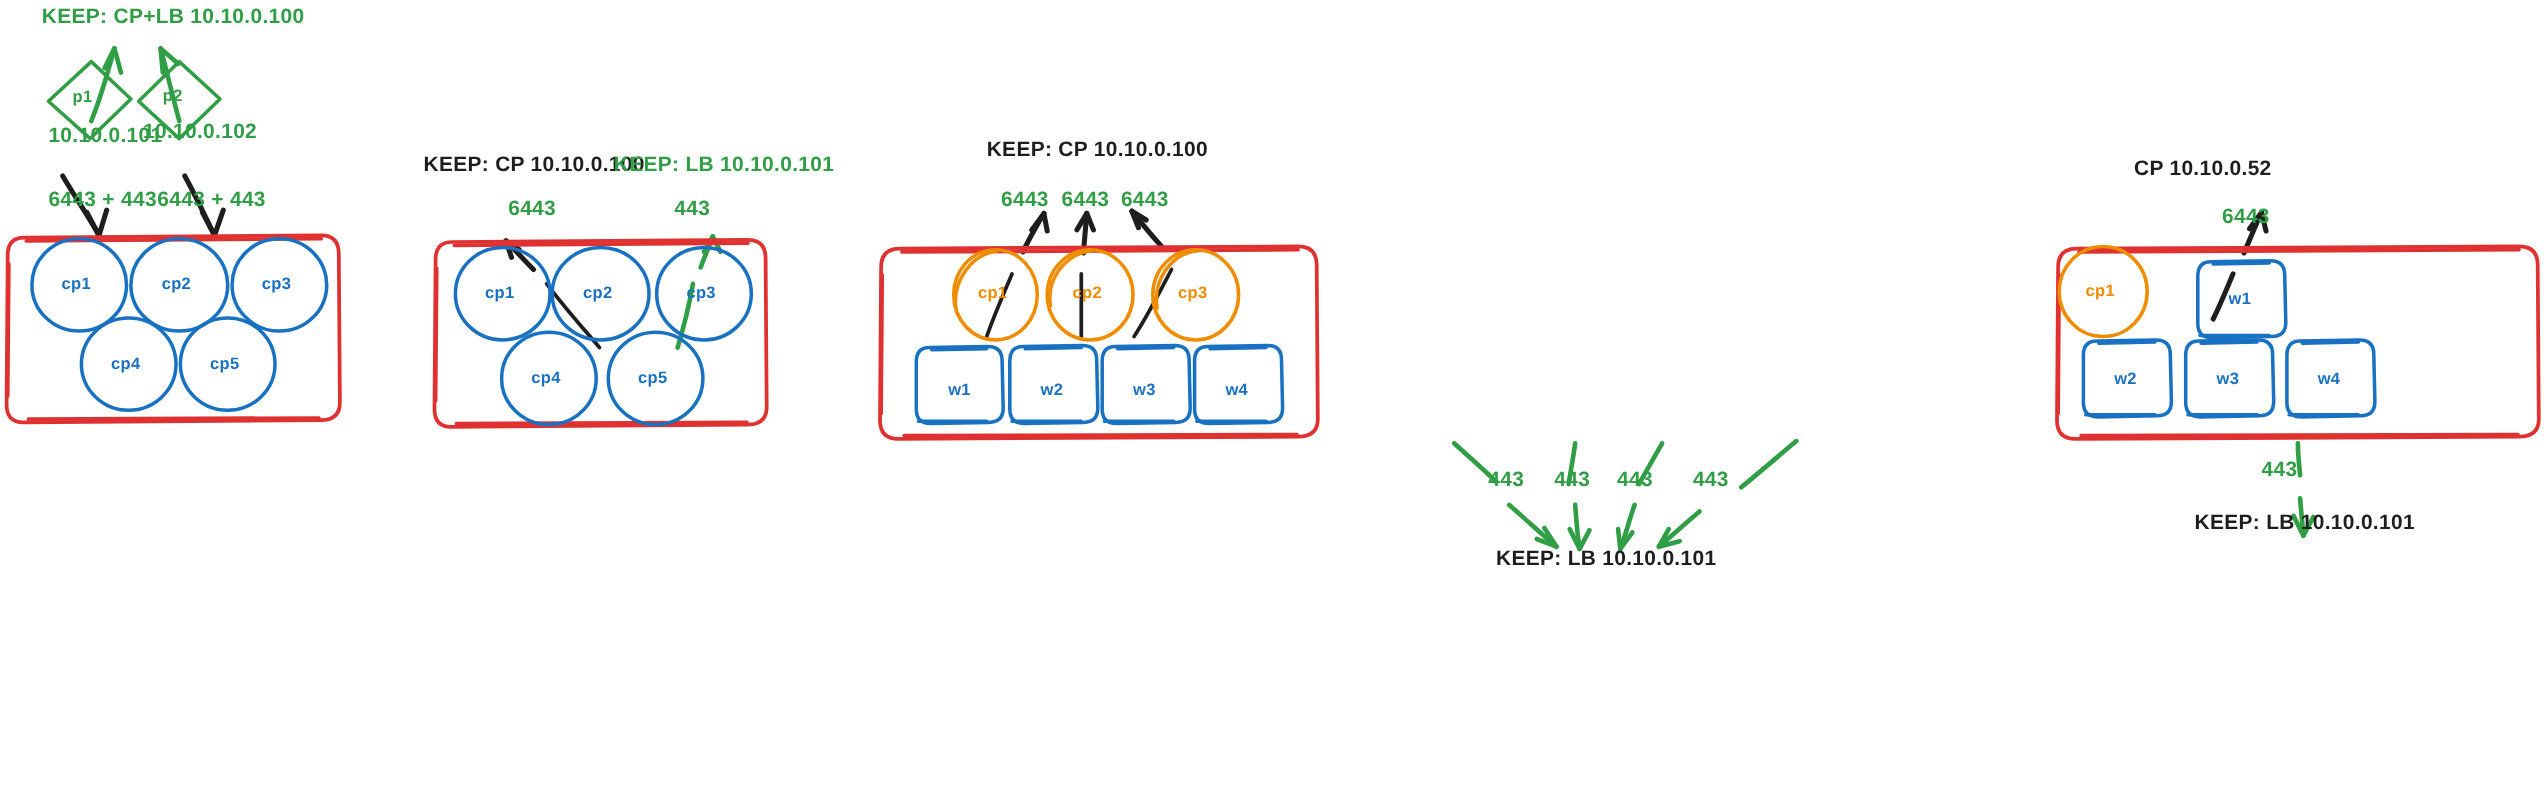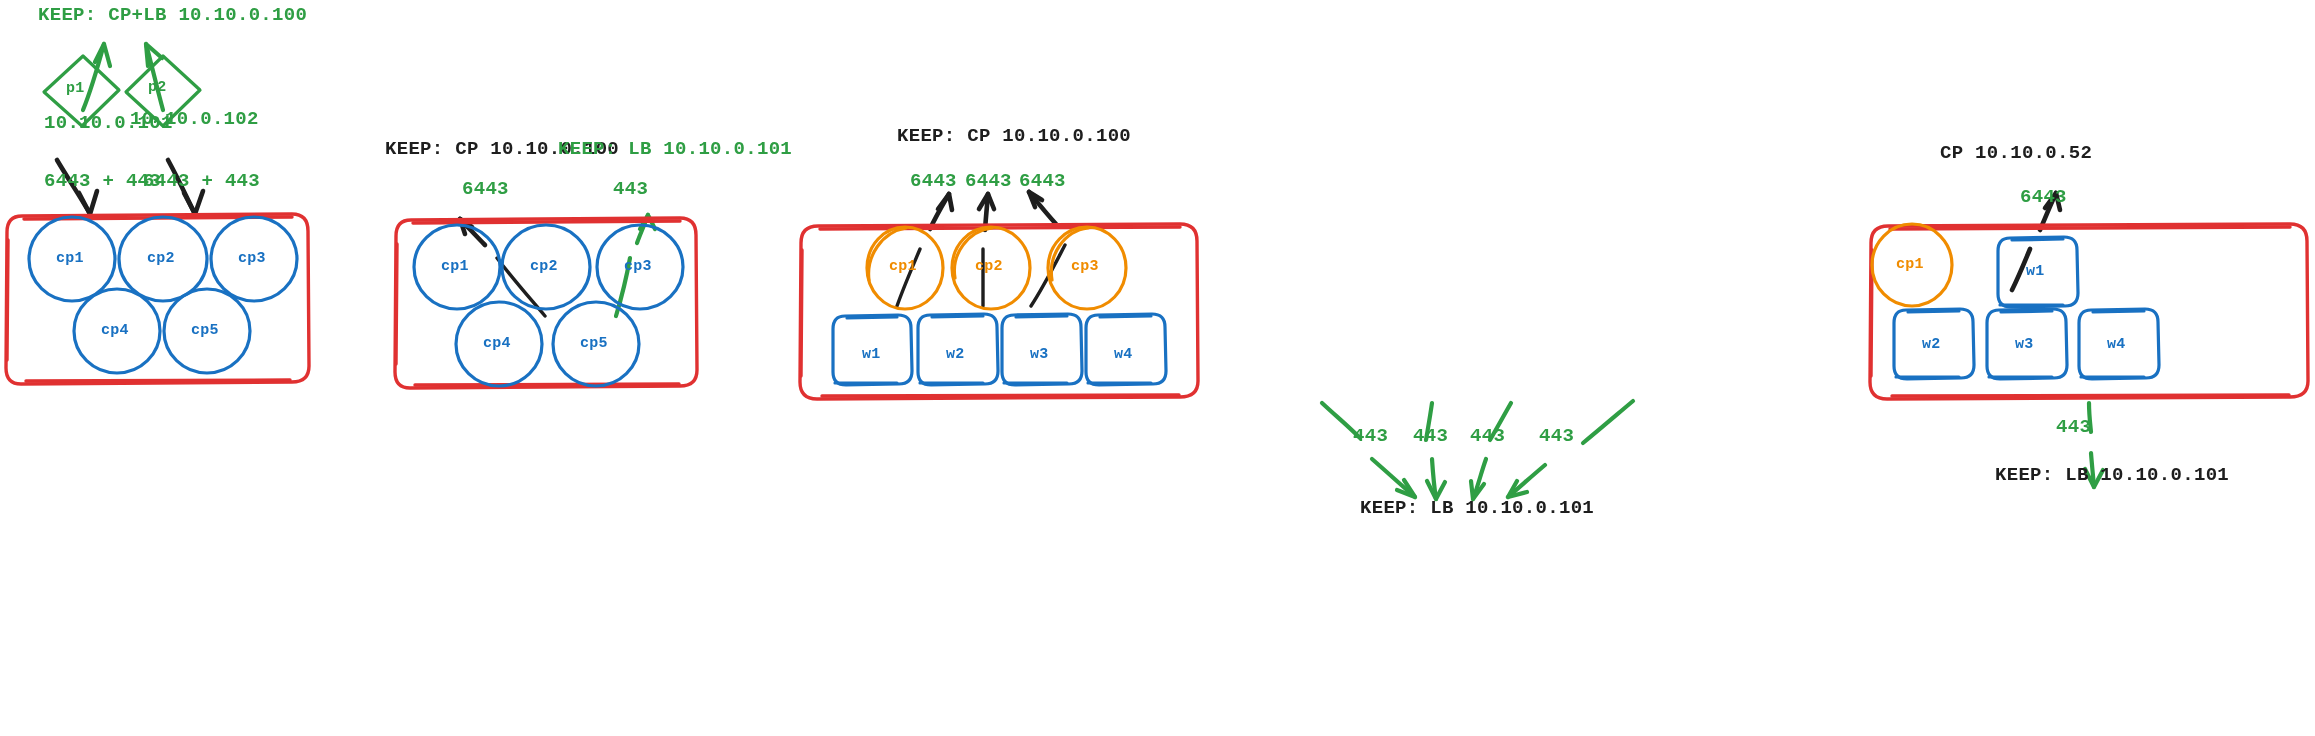--- a/index.html
+++ b/index.html
@@ -6,21 +6,21 @@
   html,body{margin:0;padding:0;background:#ffffff;}
   body{
     font-family:"DejaVu Sans", sans-serif;
     width:2315px;height:736px;overflow:hidden;position:relative;
   }
   #stage{position:relative;width:2315px;height:736px;background:#fff;}
 
   
   .lbl{
     position:absolute;white-space:nowrap;
-    font-family:Liberation Mono, monospace;
+    font-family:Liberation Sans, sans-serif;
     font-weight:700;letter-spacing:.3px;
     line-height:1;
   }
   .lbl.black{color:#1e1e1e;}
   .lbl.green{color:#2f9e44;}
   .lbl.blue{color:#1971c2;}
   .lbl.orange{color:#f08c00;}
 
   .t-keep{font-size:19px;}
   .t-port{font-size:19px;}

